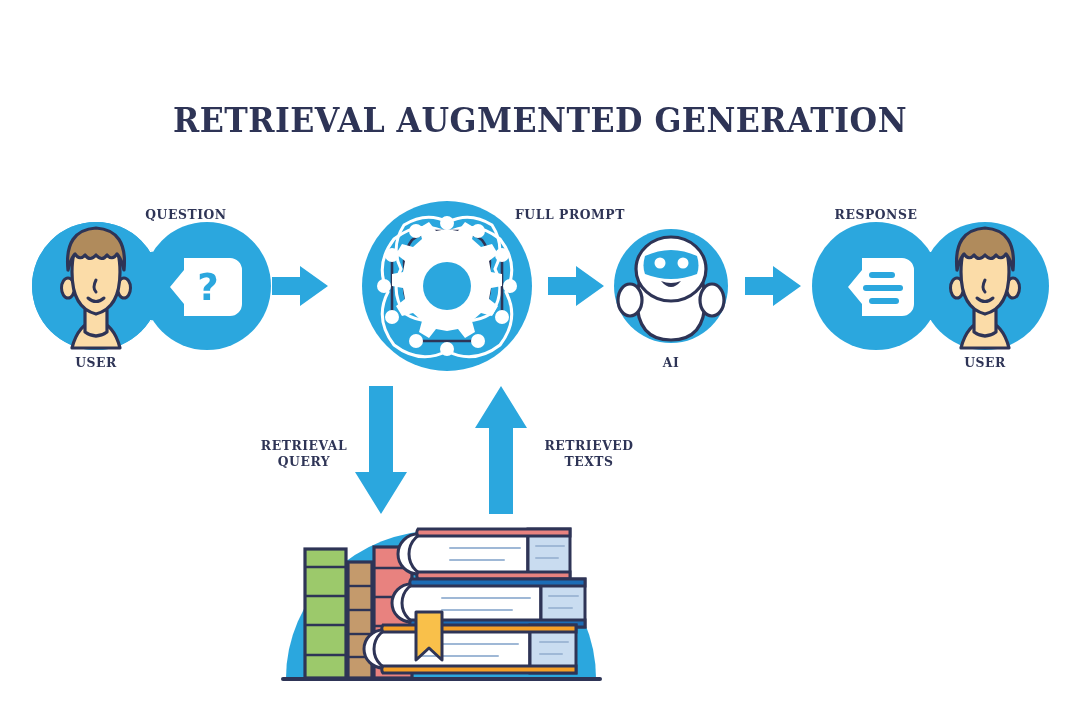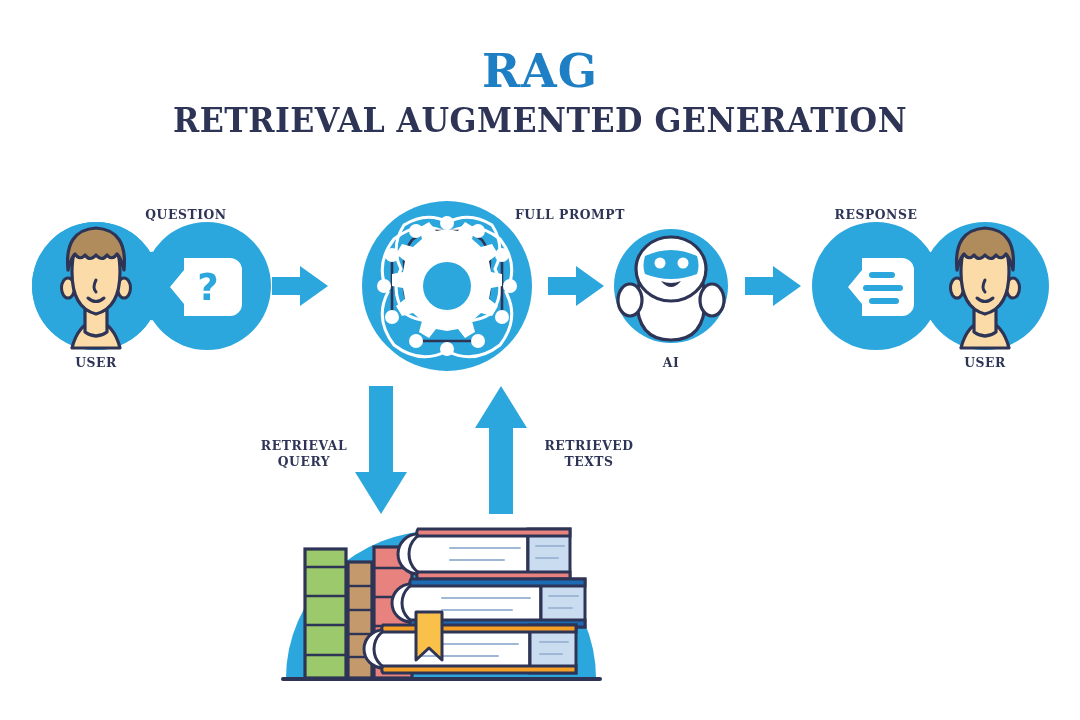--- a/index.html
+++ b/index.html
@@ -48,21 +48,20 @@
   }
 
   
   svg.art{position:absolute;left:0;top:0;width:1080px;height:720px;}
 </style>
 </head>
 <body>
 
 <div class="stage">
 
-  <div class="title">RAG</div>
   <div class="subtitle">RETRIEVAL AUGMENTED GENERATION</div>
 
   <svg class="art" viewBox="0 0 1080 720">
     <defs>
 
       <clipPath id="clipHeadL">
           <path d="M70 300 a40 46 0 0 1 80 0 v40 h-80 z"></path>
         </clipPath>
     </defs>
 

